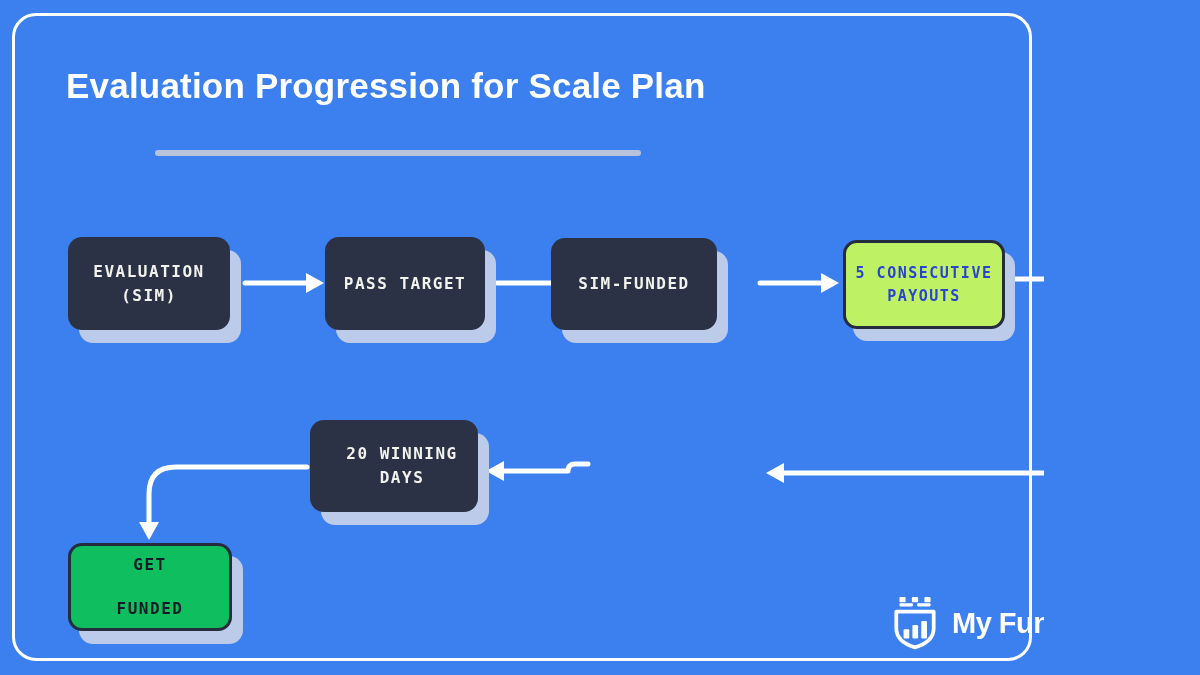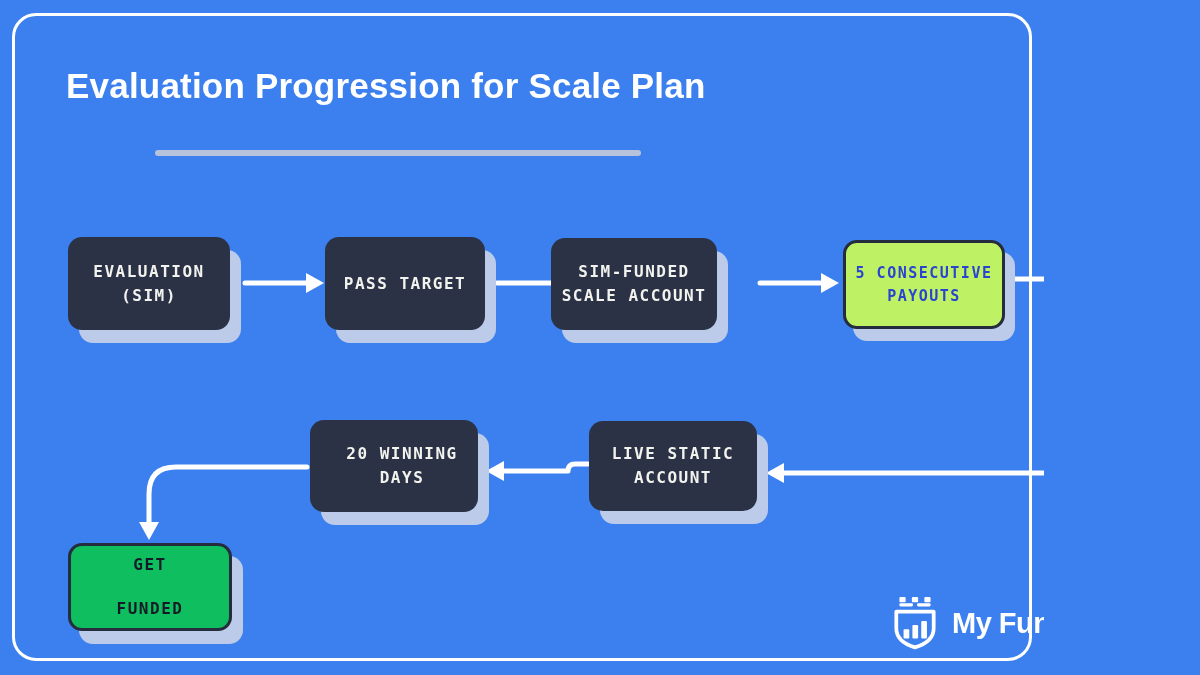--- a/index.html
+++ b/index.html
@@ -130,32 +130,27 @@
 
   </div>
 
   <div class="node dark" style="left:68px; top:237px; width:162px; height:93px;">
     <span>EVALUATION</span>
     <span>(SIM)</span>
   </div>
 
   <div class="node dark" style="left:551px; top:238px; width:166px; height:92px;">
     <span>SIM-FUNDED</span>
-    <span>SCALE ACCOUNT</span>
   </div>
 
   <div class="node light" style="left:843px; top:240px; width:162px; height:89px;">
     <span>5 CONSECUTIVE</span>
     <span>PAYOUTS</span>
   </div>
 
-  <div class="node dark" style="left:589px; top:421px; width:168px; height:90px;">
-    <span>LIVE STATIC</span>
-    <span>ACCOUNT</span>
-  </div>
 
   <div class="node dark" style="left:310px; top:420px; width:168px; height:92px;padding-left:16px;">
     <span>20 WINNING</span>
     <span>DAYS</span>
   </div>
 
   <div class="node green" style="left:68px; top:543px; width:164px; height:88px;">
     <span>GET</span>
     <span>FUNDED</span>
   </div>

